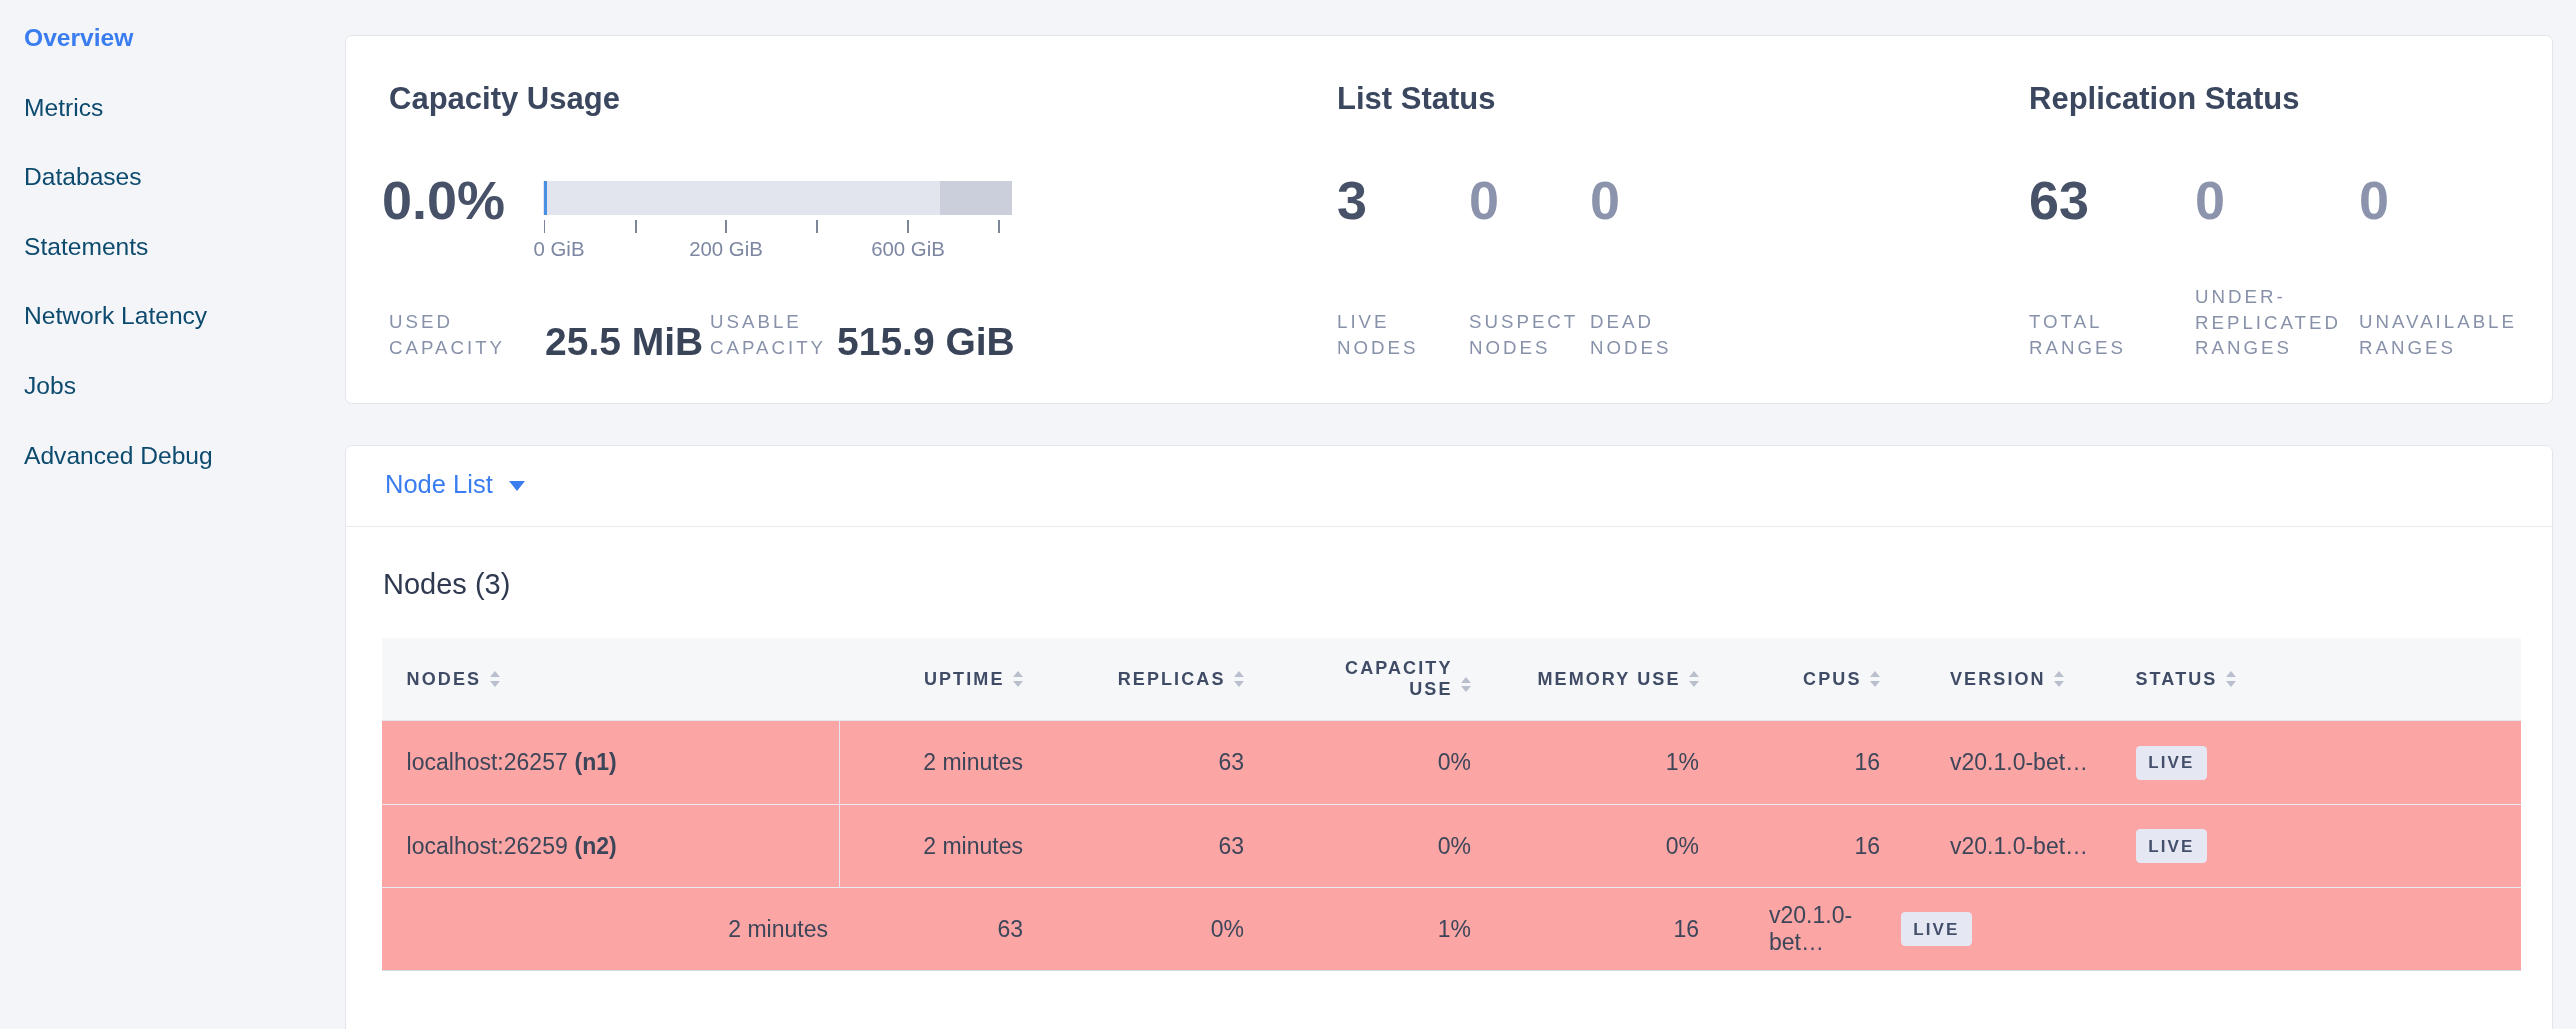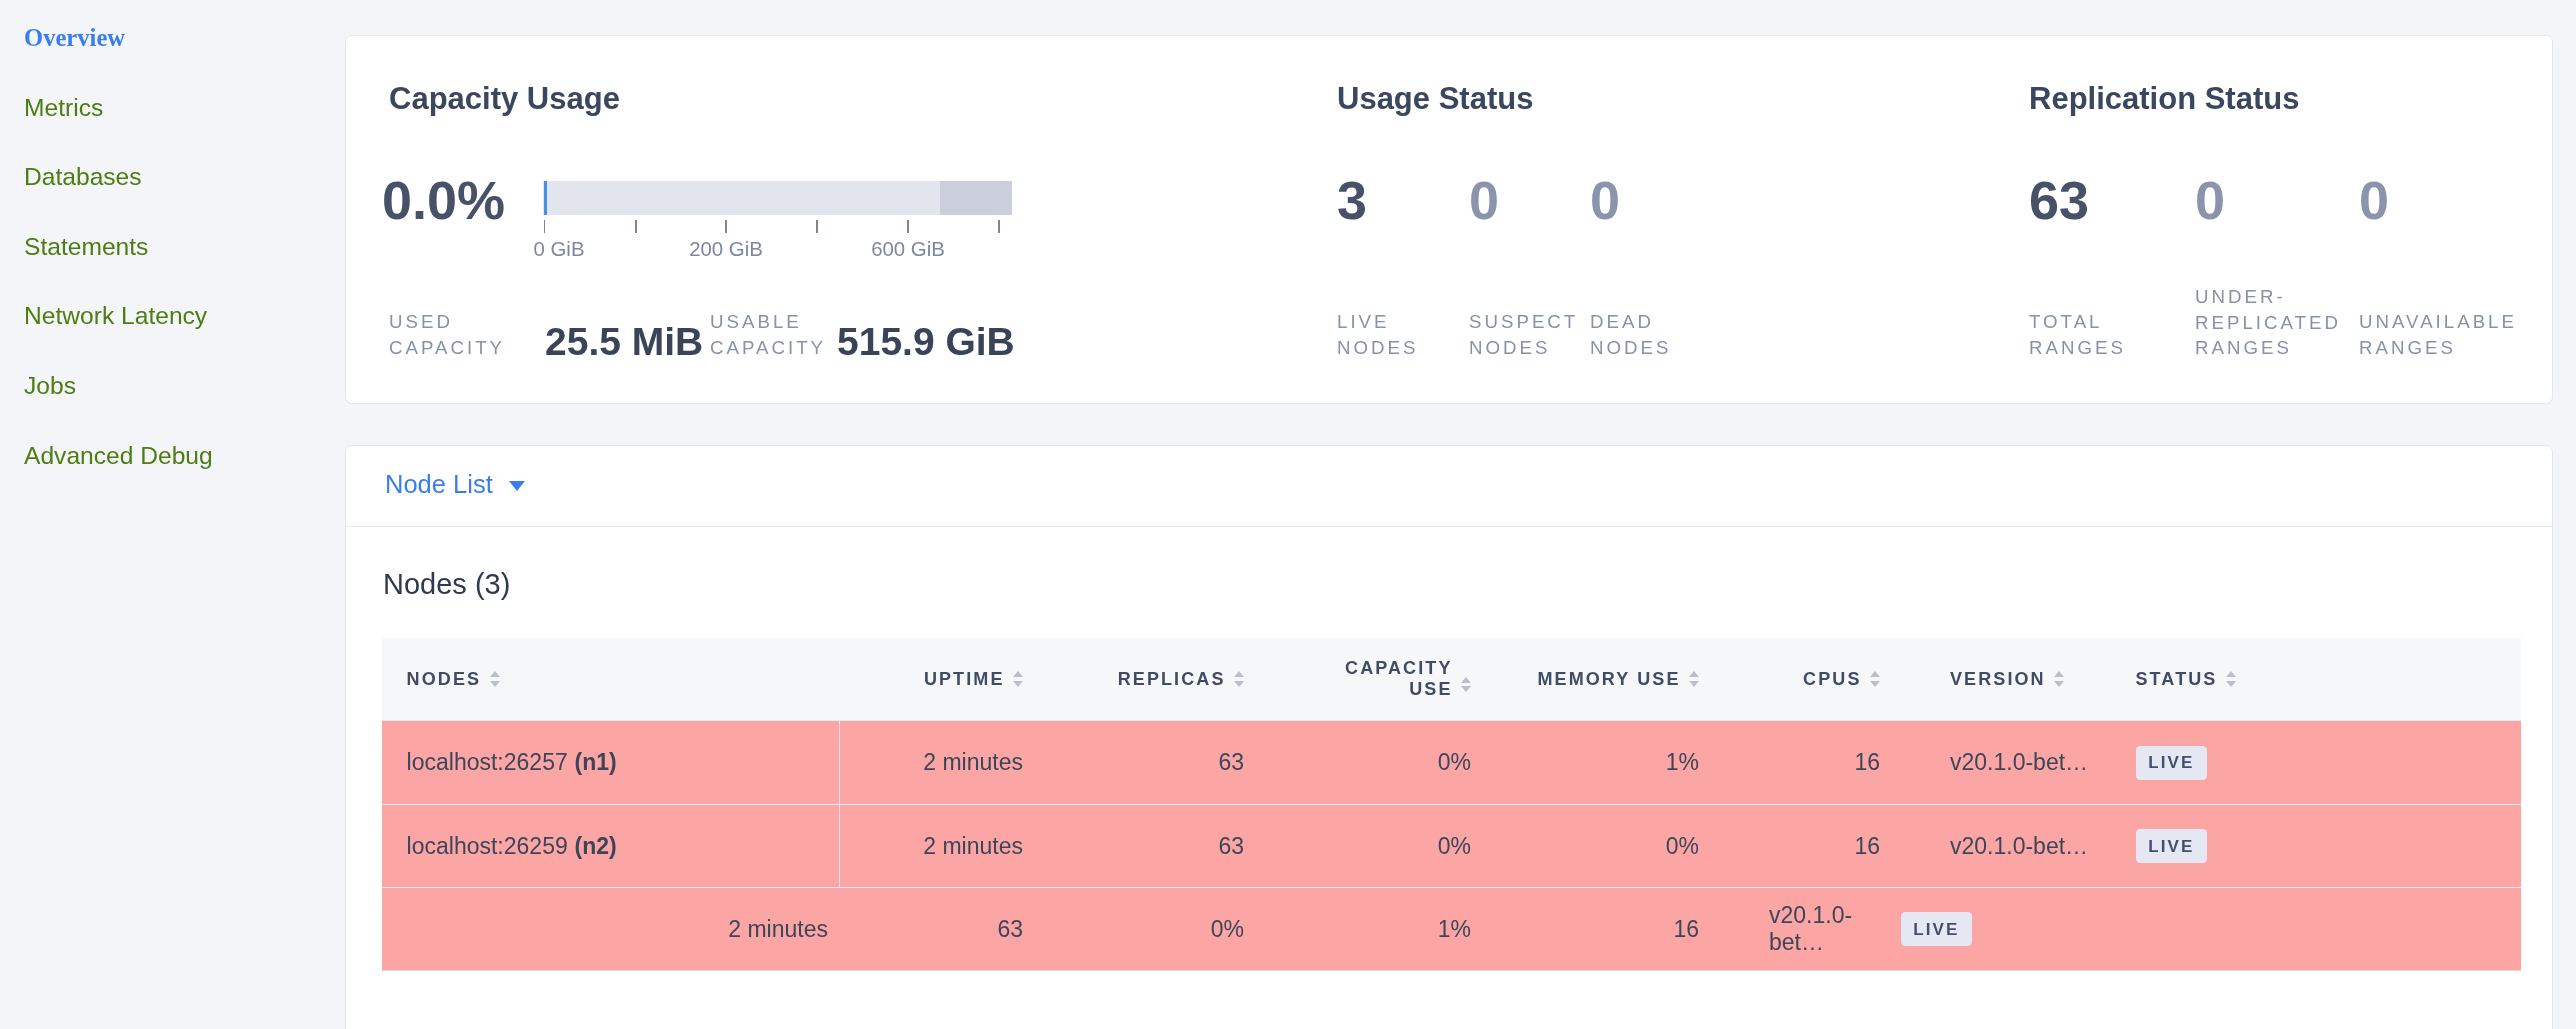--- a/index.html
+++ b/index.html
@@ -8,24 +8,24 @@
     background:#f4f5f9;
     font-family:"Liberation Sans", sans-serif;
     color:#3d4659;
     position:relative;
     overflow:hidden;
   }
 
   
   .sidebar { position:absolute; left:0; top:0; width:345px; height:1030px; }
   .nav-item {
-    position:absolute; left:24px; font-size:24.6px; color:#4d7c0f;
+    position:absolute; left:24px; font-size:24.6px; color:#0c4a6e;
     line-height:31px; cursor:pointer; white-space:nowrap;
   }
-  .nav-item.active { color:#3a7df0; font-weight:700;font-family:Liberation Serif, serif; }
+  .nav-item.active { color:#3a7df0; font-weight:700; }
 
   
   .card {
     position:absolute; left:345px; width:2208px; background:#ffffff;
     border:0.8px solid #e2e5eb; border-radius:6.8px;
   }
   .card1 { top:35px; height:369px; }
   .card2 { top:445px; height:712px; }
 
   .section-title {
@@ -152,21 +152,21 @@
     <div>USED</div>
     <div>CAPACITY</div>
   </div>
   <div class="cap-value" style="left:199px">25.5 MiB</div>
   <div class="stat-label" style="left:364px">
     <div>USABLE</div>
     <div>CAPACITY</div>
   </div>
   <div class="cap-value" style="left:491px">515.9 GiB</div>
 
-  <h2 class="section-title" style="left:991px">Usage Status</h2>
+  <h2 class="section-title" style="left:991px">List Status</h2>
   <div class="big-num" style="left:991px">3</div>
   <div class="big-num muted" style="left:1123px">0</div>
   <div class="big-num muted" style="left:1244px">0</div>
   <div class="stat-label" style="left:991px">
     <div>LIVE</div>
     <div>NODES</div>
   </div>
   <div class="stat-label" style="left:1123px">
     <div>SUSPECT</div>
     <div>NODES</div>

